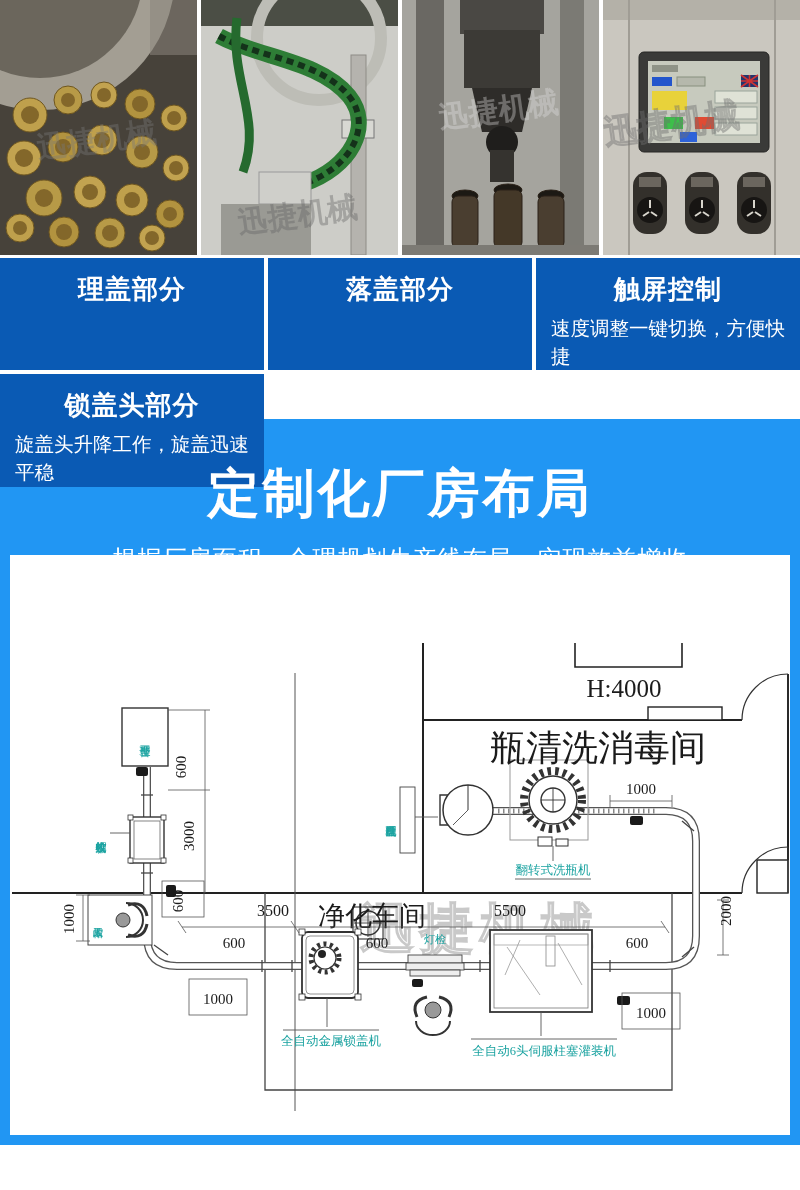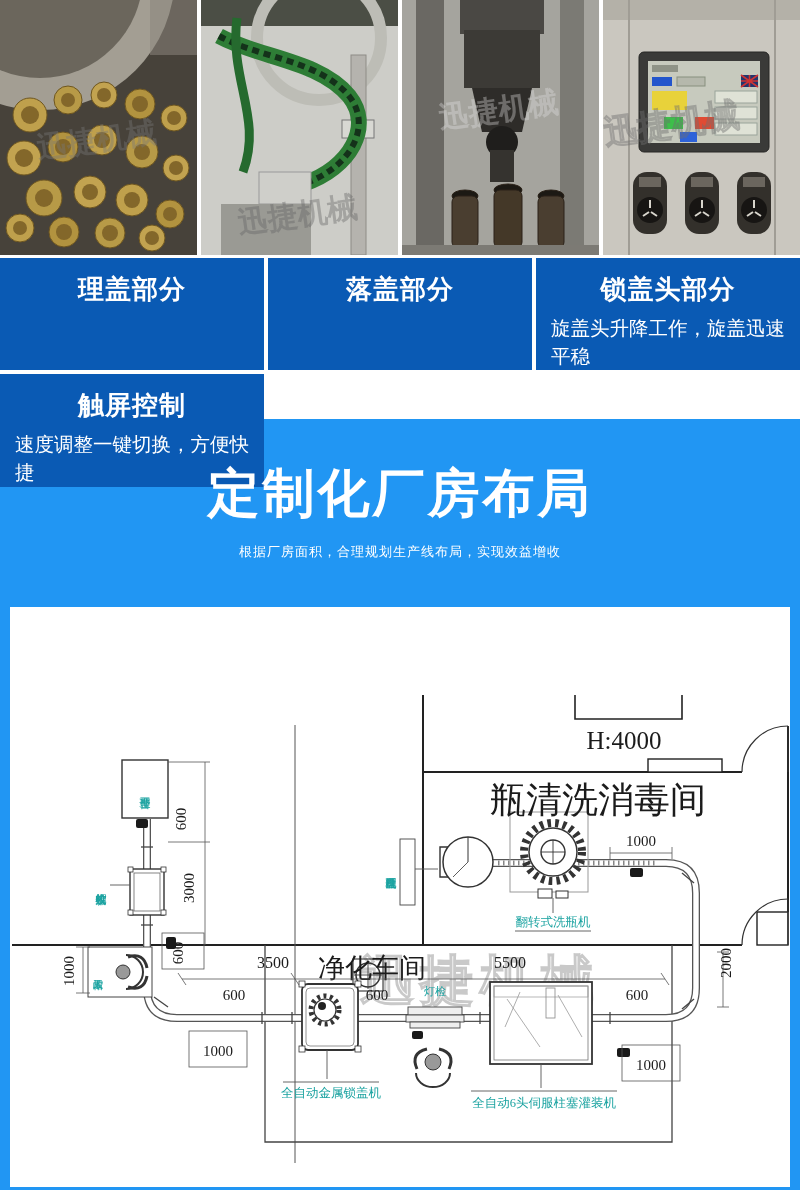--- a/index.html
+++ b/index.html
@@ -12,23 +12,23 @@
   .photo svg{display:block;width:100%;height:100%;}
 
   
   .cards{display:grid;grid-template-columns:repeat(3,1fr);gap:4px;margin-top:3px;height:119px;}
   .card{background:var(--card-blue);color:#fff;padding:10px 15px 0 15px;box-sizing:border-box;}
   .card h3{margin:4px 0 8px 0;font-size:26px;font-weight:bold;text-align:center;letter-spacing:1px;}
   .card p{margin:0;font-size:19.5px;line-height:1.42;text-align:left;}
 
   
   .blue-section{margin-top:42px;background:var(--banner-blue);padding:0 10px 10px 10px;}
-  .banner-text{height:188px;text-align:center;color:#fff;}
+  .banner-text{height:136px;text-align:center;color:#fff;}
   .banner-text h2{margin:0;padding-top:40px;font-size:52px;font-weight:bold;letter-spacing:3px;}
-  .banner-text p{margin:14px 0 0 0;font-size:13px;font-weight:500;letter-spacing:1px;}
+  .banner-text p{margin:14px 0 0 0;font-size:24px;font-weight:500;letter-spacing:1px;}
   .diagram{background:#ffffff;height:580px;}
   .diagram svg{display:block;width:780px;height:580px;}
 
   
   .cad{font-family:"Liberation Serif",serif;fill:#1b1b1b;}
   .cyan{font-family:"Liberation Serif",serif;fill:#19a2a0;}
 </style>
 </head>
 <body>
 
@@ -169,26 +169,26 @@
   </div>
 
   <div class="cards">
     <div class="card">
       <h3>理盖部分</h3>
     </div>
     <div class="card">
       <h3>落盖部分</h3>
     </div>
     <div class="card">
+      <h3>触屏控制</h3>
+      <p>速度调整一键切换，方便快捷</p>
+    </div>
+    <div class="card">
       <h3>锁盖头部分</h3>
       <p>旋盖头升降工作，旋盖迅速平稳</p>
-    </div>
-    <div class="card">
-      <h3>触屏控制</h3>
-      <p>速度调整一键切换，方便快捷</p>
     </div>
   </div>
 
   <div class="blue-section">
     <div class="banner-text">
       <h2>定制化厂房布局</h2>
       <p>根据厂房面积，合理规划生产线布局，实现效益增收</p>
     </div>
 
     <div class="diagram">

